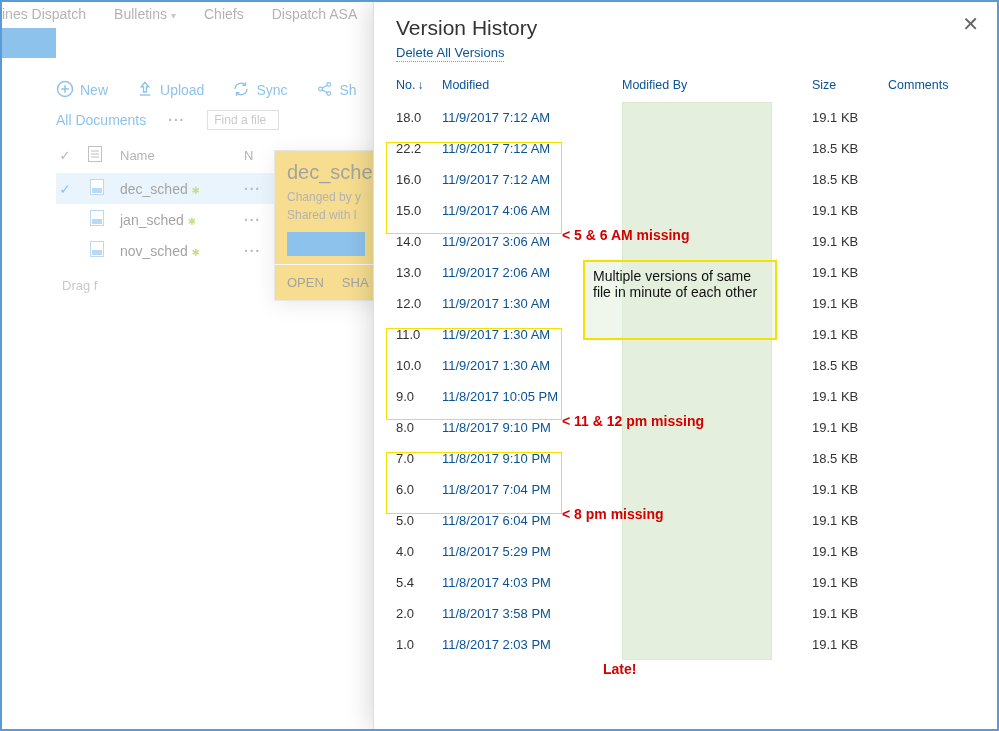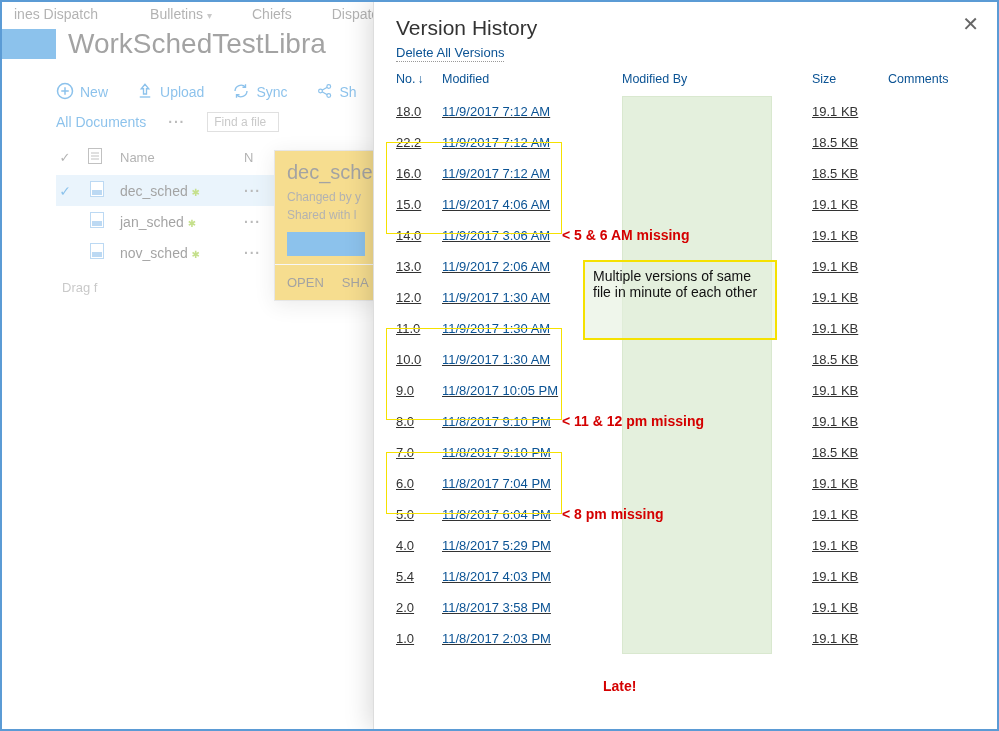--- a/index.html
+++ b/index.html
@@ -16,21 +16,21 @@
     border: 2px solid #5b9bd5;
   }
   .topnav {
     display: flex;
     align-items: center;
     gap: 28px;
     padding: 4px 0 6px 0;
     font-size: 14px;
     color: #555;
   }
-  .topnav span { cursor: pointer; margin-left: 12px; }
+  .topnav span { cursor: pointer; }
   .topnav .caret { font-size: 10px; margin-left: 4px; color: #888; }
   .library-title-row {
     display: flex;
     align-items: center;
     gap: 12px;
   }
   .color-chip {
     width: 54px;
     height: 30px;
     background: #0078d4;
@@ -193,21 +193,21 @@
     color: #666;
     cursor: pointer;
   }
   .panel .delete-all {
     color: #0b5394;
     font-size: 13px;
     border-bottom: 1px dotted #999;
     padding-bottom: 1px;
     cursor: pointer;
     display: inline-block;
-    margin-bottom: 10px;
+    margin-bottom: 16px;
   }
   .vtable {
     font-size: 13px;
   }
   .vhead, .vrow {
     display: grid;
     grid-template-columns: 46px 180px 190px 76px 80px;
     align-items: center;
   }
   .vhead {
@@ -275,35 +275,34 @@
   .redtxt {
     position:absolute;
     color:#d40000;
     font-weight:700;
     font-size:14px;
     z-index:30;
   }
   .redtxt.r1 { left: 560px; top: 225px; }
   .redtxt.r2 { left: 560px; top: 411px; }
   .redtxt.r3 { left: 560px; top: 504px; }
-  .redtxt.r4 { left: 585px; top: 676px; padding-left: 16px; }
+  .redtxt.r4 { left: 585px; top: 659px; padding-left: 16px; }
 </style>
 </head>
 <body>
 
 <div class="topnav">
   <span>ines Dispatch</span>
   <span><span>Bulletins</span><span class="caret">▾</span></span>
   <span>Chiefs</span>
   <span>Dispatch ASA</span>
 </div>
 
 <div class="library-title-row">
   <div class="color-chip"></div>
-  <div class="library-title">WorkSchedTestLibra</div>
 </div>
 
 <div class="toolbar">
   <div class="item">
     <svg viewBox="0 0 24 24">
         <circle cx="12" cy="12" r="10" fill="none" stroke="#0078d4" stroke-width="2"></circle>
         <line x1="12" y1="7" x2="12" y2="17" stroke="#0078d4" stroke-width="2"></line>
         <line x1="7" y1="12" x2="17" y2="12" stroke="#0078d4" stroke-width="2"></line>
       </svg>
     <span>New</span>
@@ -404,21 +403,21 @@
     <div class="vhead">
       <div class="no-col">
           <span>No.</span>
           <span class="arrow">↓</span>
         </div>
       <div>Modified</div>
       <div>Modified By</div>
       <div>Size</div>
       <div>Comments</div>
     </div>
-    <div style="position:relative;text-decoration:underline;">
+    <div style="position:relative;">
       <div class="modby-strip" style="position:absolute; left:226px; top:0; width:150px; height:558px;"></div>
       <div id="vrows">
           <div class="vrow">
             <div class="no">18.0</div>
             <div class="dt">11/9/2017 7:12 AM</div>
             <div></div>
             <div class="sz">19.1 KB</div>
             <div></div>
           </div>
           <div class="vrow">

